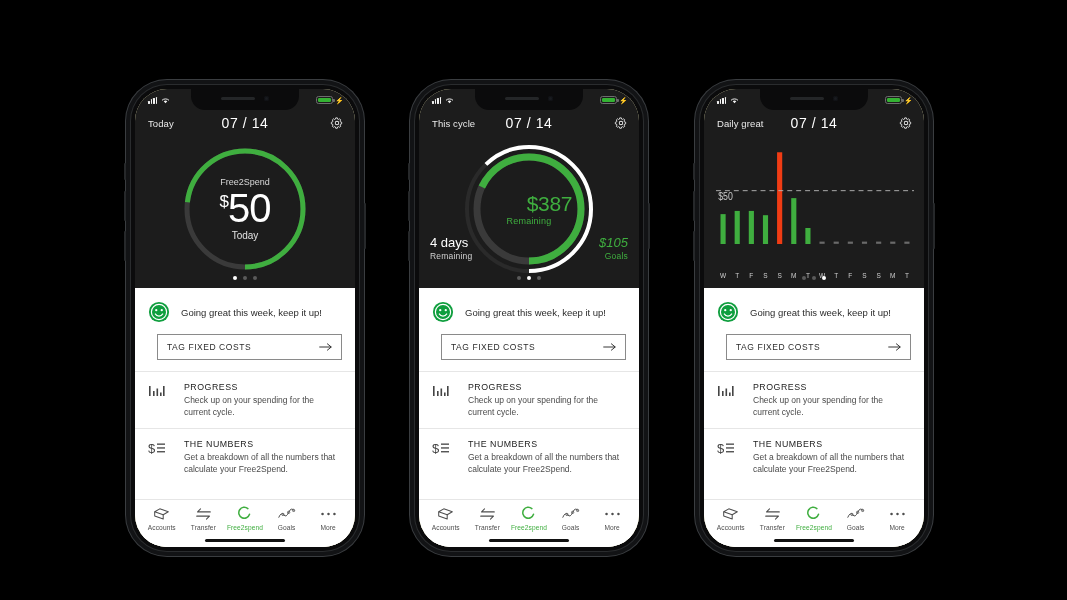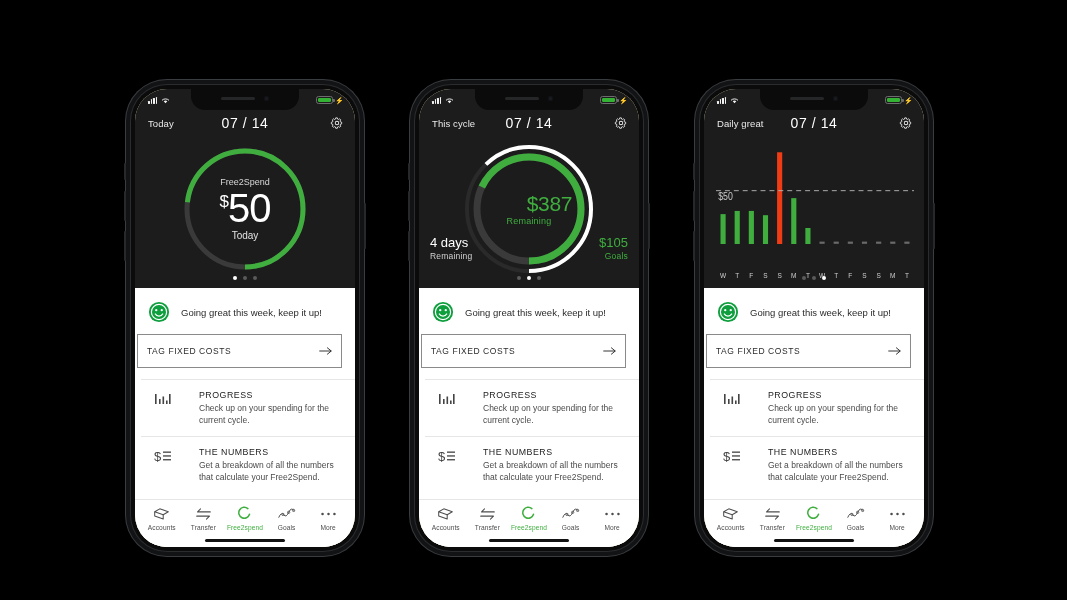--- a/index.html
+++ b/index.html
@@ -136,56 +136,55 @@
   .rt-amount2 { font-size: 21px; color: #3fae3f; letter-spacing:-.3px;margin-left:41px; }
   .rt-sub2 { font-size: 9px; color: #3fae3f; margin-top: 3px; letter-spacing: .2px; }
 
   .corner {
     position: absolute; line-height: 1.25;
   }
   .corner.left  { left: 11px;  bottom: 26px; text-align: left; }
   .corner.right { right: 11px; bottom: 26px; text-align: right; }
   .corner .big   { font-size: 13px; color: #fff; }
   .corner .small { font-size: 8.5px; color: #d0d0d0; letter-spacing: .2px; }
-  .corner.right .big   { color: #3fae3f; font-size: 13px; }
+  .corner.right .big   { color: #3fae3f; font-size: 13px; font-style: italic; }
   .corner.right .small { color: #3fae3f; }
 
   
   .chartbox { position: absolute; inset: 0; padding: 8px 10px 26px 12px; }
   .chart-svg { width: 100%; height: 100%; display: block; }
 
   
   .sheet {
     background: #fff; flex: 1 1 auto;
     display: flex; flex-direction: column;
     position: relative;
   }
   .greet {
     display: flex; align-items: center; gap: 11px;
     padding: 13px 13px 0 13px;
   }
   .smiley { width: 22px; height: 22px; flex: 0 0 22px; }
   .greet-text { font-size: 9.5px; color: #2b2b2b; }
 
   .tagbtn {
-    margin: 11px 13px 0 2px;
-    height: 34px; border: 1px solid #8a8a8a;
+    margin: 11px 13px 0 22px;
+    height: 26px; border: 1px solid #8a8a8a;
     display: flex; align-items: center; justify-content: space-between;
     padding: 0 8px 0 9px;
     text-align: center;
   }
   .tagbtn .lbl { font-size: 8.5px; letter-spacing: .55px; color: #2b2b2b; }
   .arrow { width: 14px; height: 10px; }
 
   .rowitem {
-    display: flex; gap: 27px;
+    display: flex; gap: 18px;
     padding: 10px 13px 10px 13px;
     border-top: 1px solid #e6e6e6;
     margin-top: 11px;
-    margin-left: 6px;
   }
   .rowitem + .rowitem { margin-top: 0; }
   .rowicon { width: 18px; flex: 0 0 18px; padding-top: 2px; }
   .rowtitle { font-size: 8.8px; letter-spacing: .5px; color: #222; margin-bottom: 3px; }
   .rowdesc { font-size: 8.5px; color: #4a4a4a; line-height: 1.38; }
 
   .tabbar {
     margin-top: auto;
     border-top: 1px solid #e6e6e6;
     display: flex; align-items: flex-end; justify-content: space-around;

